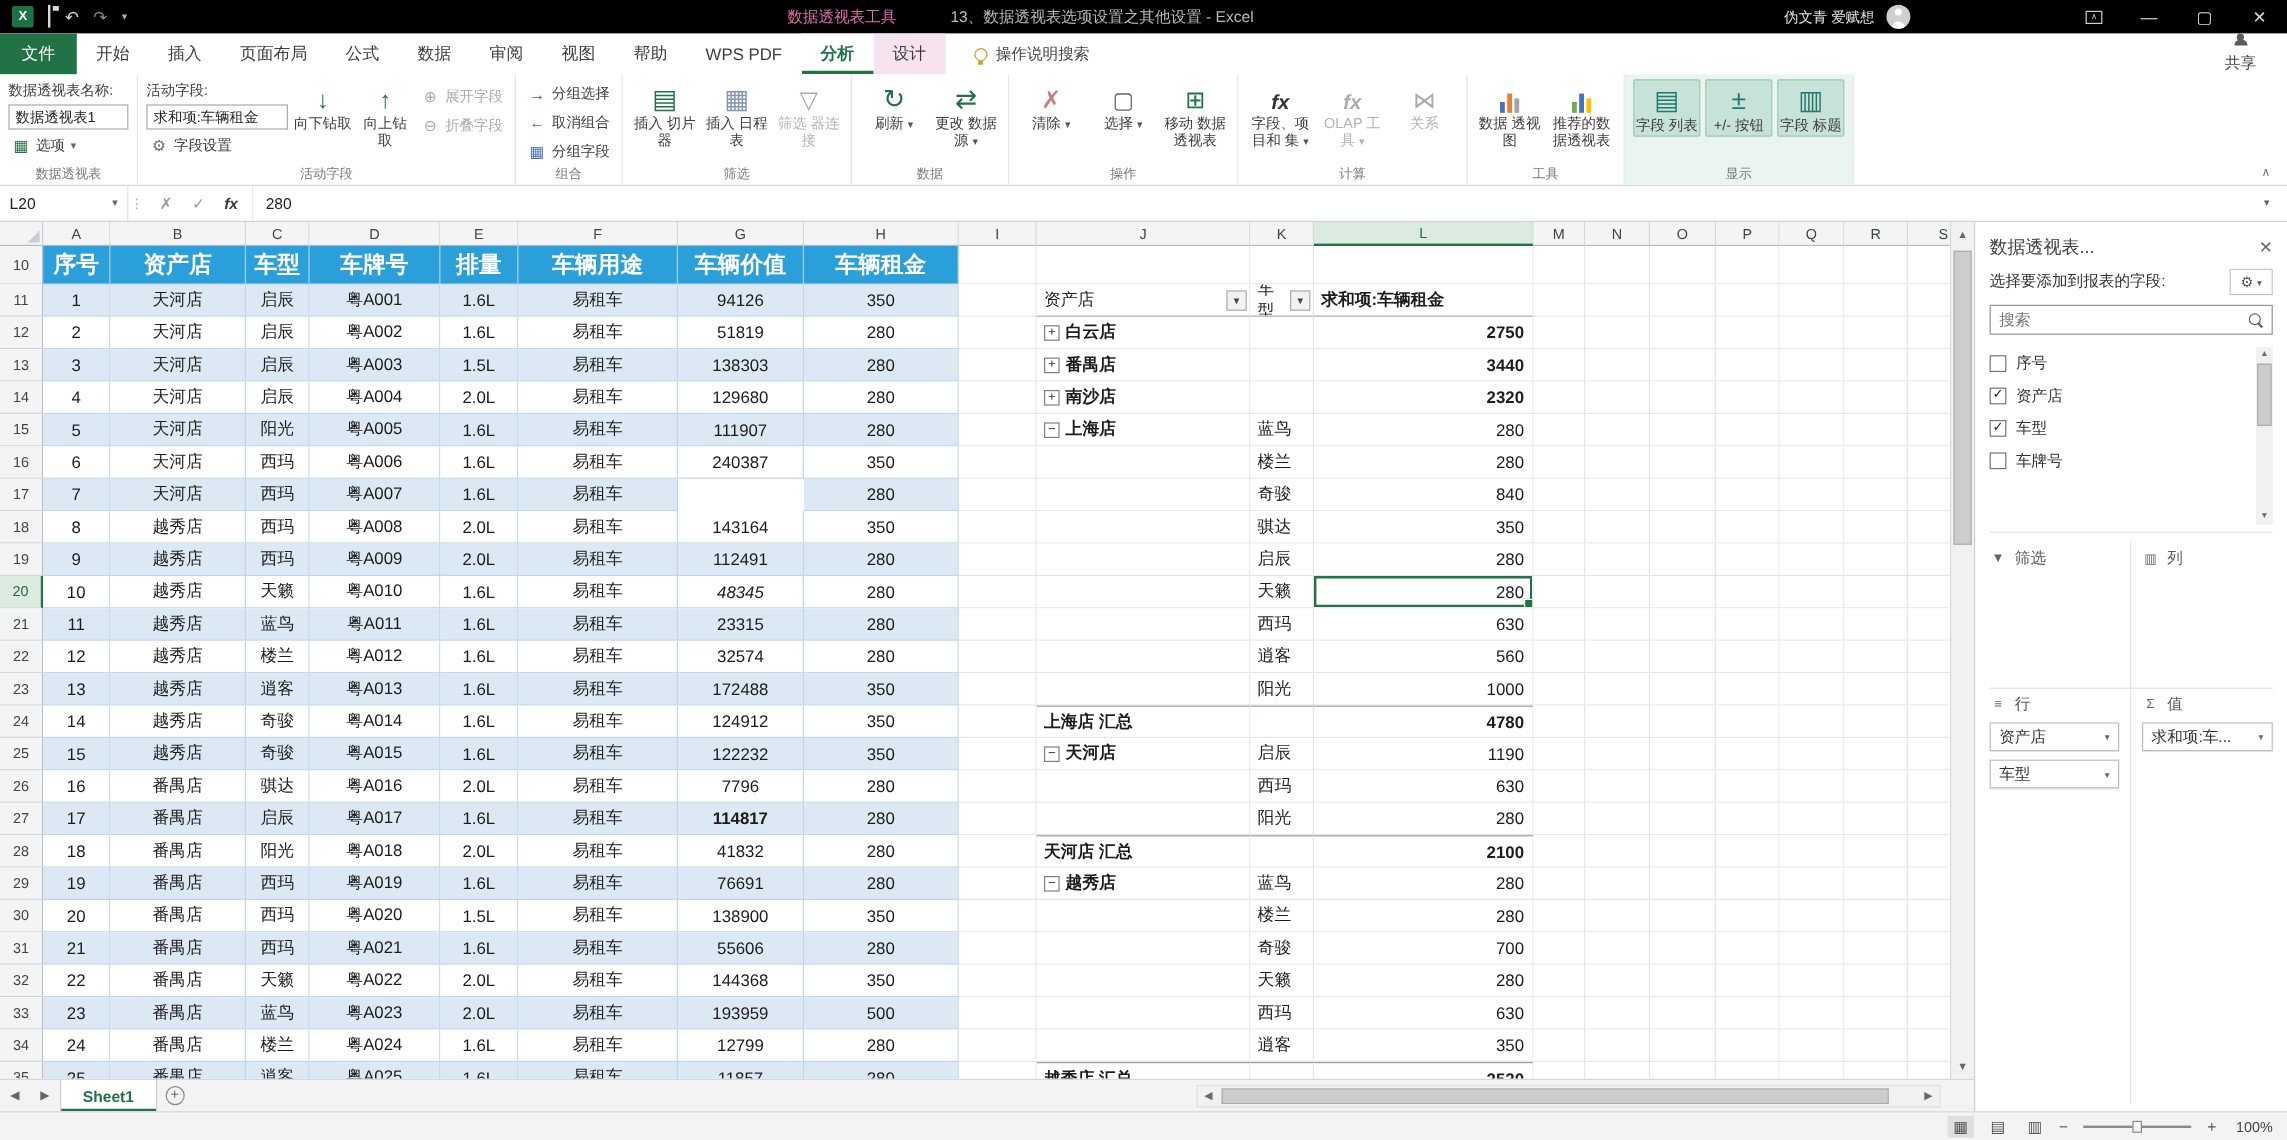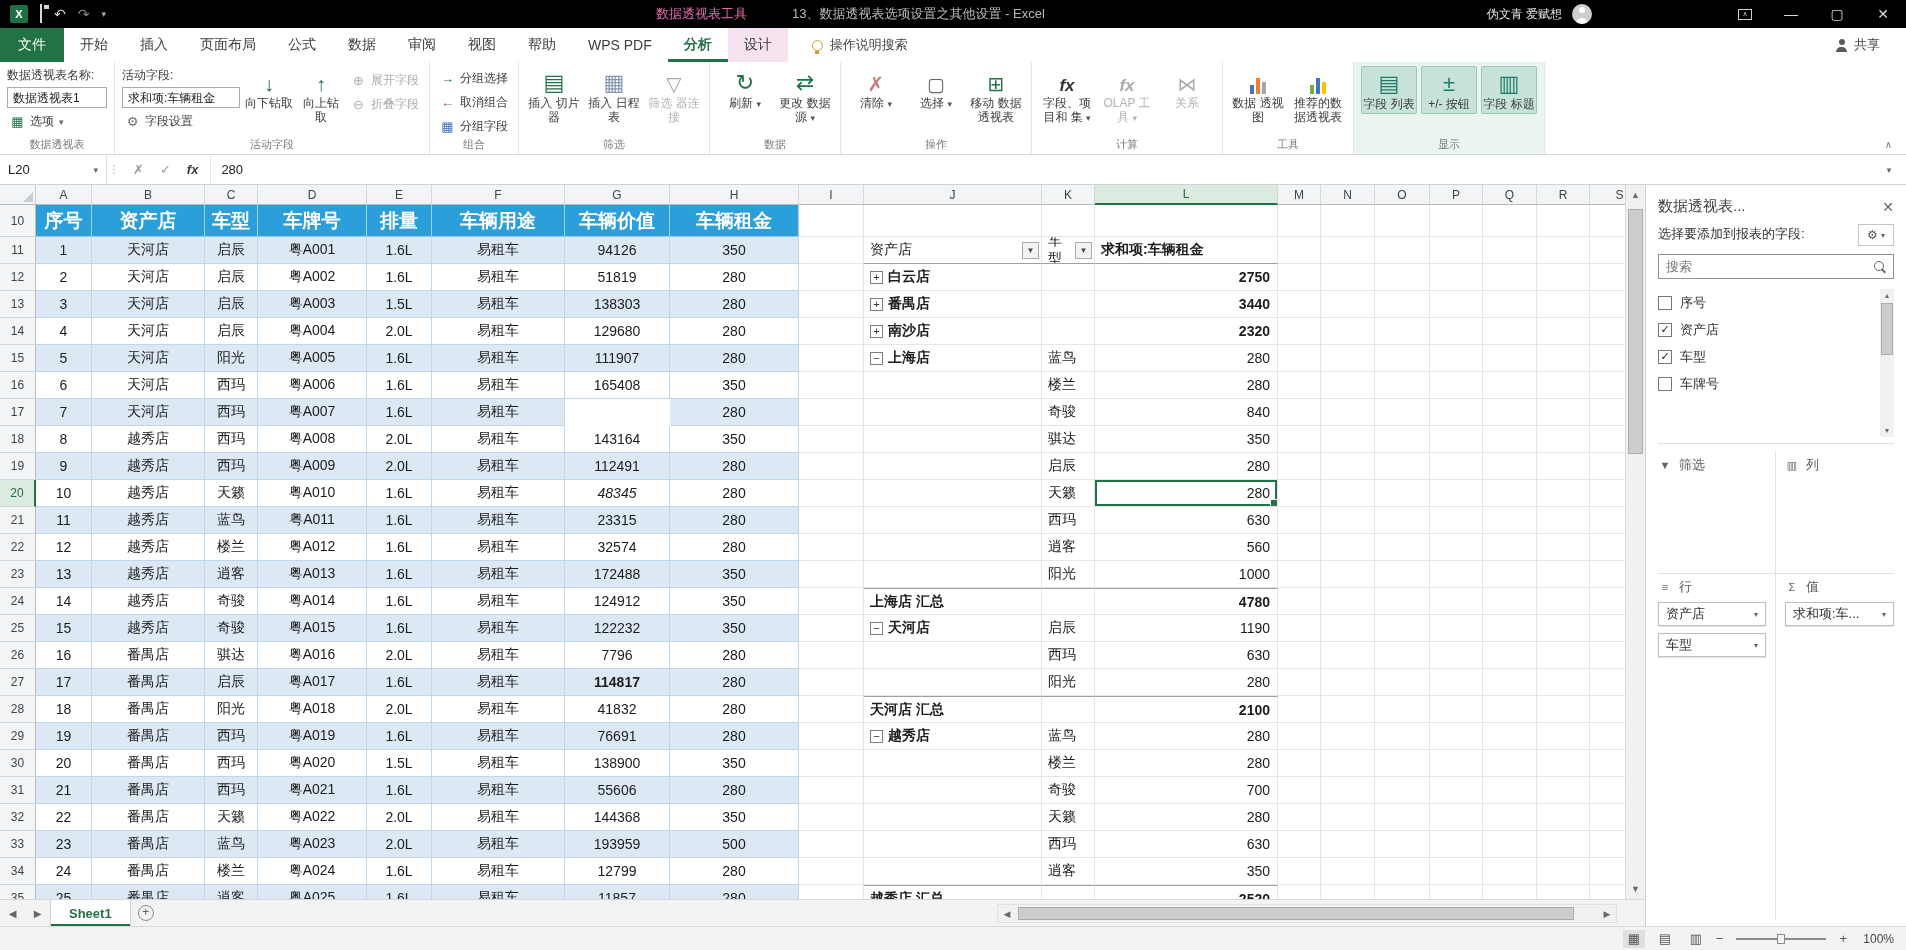--- a/index.html
+++ b/index.html
@@ -28,21 +28,21 @@
 
   
   #tabsrow { position:absolute; top:28px; left:0; width:100%; height:34px; background:#fff; display:flex; align-items:stretch; }
   .filetab { width:64px; background:#217346; color:#fff; font-size:14px; display:flex; align-items:center; justify-content:center; }
   .tab { padding:0 16px; font-size:14px; color:#3d3d3d; display:flex; align-items:center; }
   .tab.ctx { background:#F6E3EF; }
   .tab.active { color:#217346; font-weight:bold; background:#fff; box-shadow:inset 0 -3px 0 #217346; }
   .tellme { margin-left:24px; display:flex; align-items:center; gap:7px; font-size:13px; color:#444; }
   .bulb { width:11px; height:11px; border:1.5px solid #C9A227; border-radius:50%; position:relative; }
   .bulb::after { content:''; position:absolute; left:2px; bottom:-4px; width:4px; height:3px; background:#C9A227; }
-  .share { margin-left:auto; margin-right:26px; display:flex; align-items:center; gap:6px; font-size:13px; color:#444; }
+  .share { margin-left:auto; margin-right:26px; display:flex; align-items:center; gap:6px; font-size:13px; color:#444;flex-direction:column; }
   .person { position:relative; width:13px; height:13px; }
   .person::before { content:''; position:absolute; top:0; left:3.5px; width:6px; height:6px; border-radius:50%; background:#5a5a5a; }
   .person::after { content:''; position:absolute; bottom:0; left:1px; width:11px; height:5px; border-radius:5px 5px 0 0; background:#5a5a5a; }
 
   
   #ribbon { position:absolute; top:62px; left:0; width:100%; height:93px; background:#fff; border-bottom:1px solid #d8d8d8; display:flex; }
   .rgroup { position:relative; border-right:1px solid #e6e6e6; padding:4px 7px 18px; display:flex; align-items:flex-start; gap:4px; }
   .rgroup.ghl { background:#EAF5F0; }
   .glabel { position:absolute; bottom:2px; left:0; right:0; text-align:center; font-size:11px; color:#7a7a7a; white-space:nowrap; }
   .vcol { display:flex; flex-direction:column; gap:3px; padding-top:1px; }
@@ -568,21 +568,21 @@
           <div class="gc" style="width: 60px;"></div>
         </div>
         <div class="grow" style="height: 27px;">
           <div class="rn">16</div>
           <div class="gc td" style="width: 56px;">6</div>
           <div class="gc td" style="width: 113px;">天河店</div>
           <div class="gc td" style="width: 53px;">西玛</div>
           <div class="gc td" style="width: 109px;">粤A006</div>
           <div class="gc td" style="width: 65px;">1.6L</div>
           <div class="gc td" style="width: 133px;">易租车</div>
-          <div class="gc td" style="width: 105px;">165408</div>
+          <div class="gc td" style="width: 105px;">240387</div>
           <div class="gc td" style="width: 129px;">350</div>
           <div class="gc" style="width: 65px;"></div>
           <div class="gc pv" style="width: 178px;"></div>
           <div class="gc pv" style="width: 53px;">楼兰</div>
           <div class="gc num" style="width: 183px;">280</div>
           <div class="gc" style="width: 43px;"></div>
           <div class="gc" style="width: 54px;"></div>
           <div class="gc" style="width: 55px;"></div>
           <div class="gc" style="width: 53px;"></div>
           <div class="gc" style="width: 54px;"></div>

